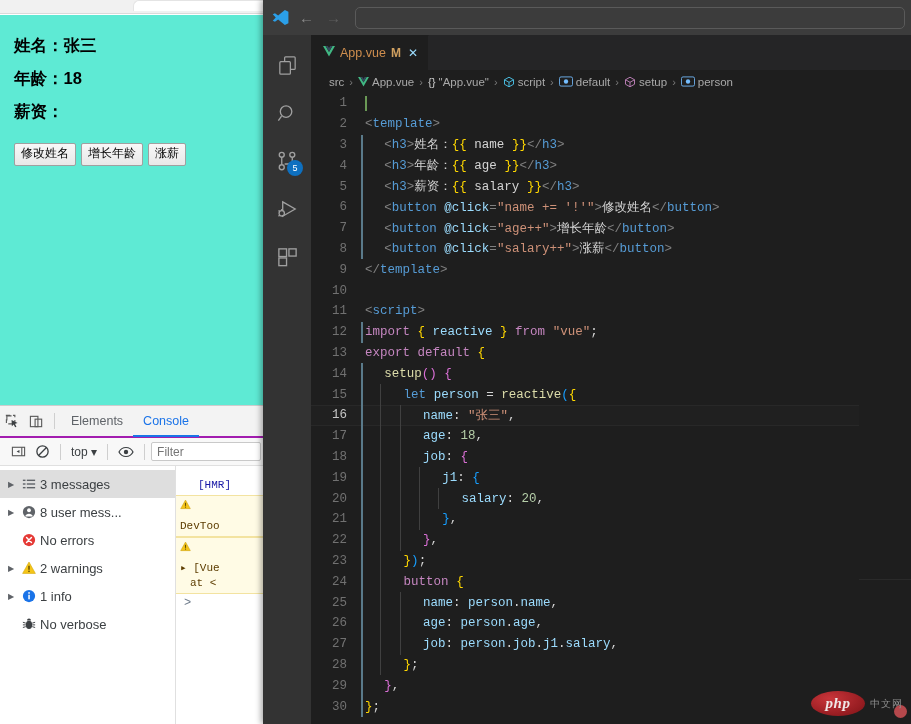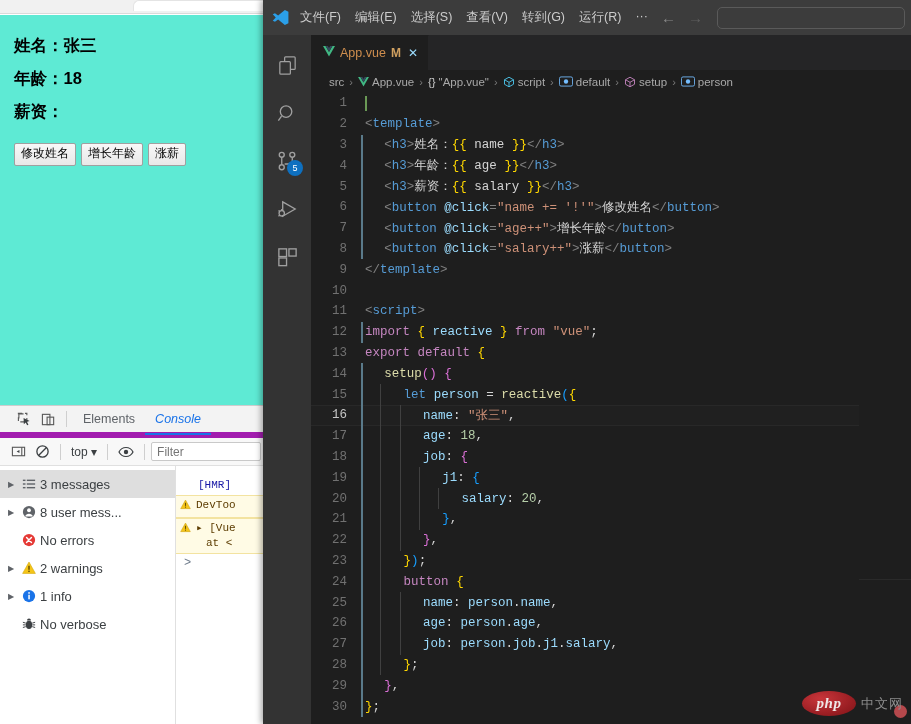--- a/index.html
+++ b/index.html
@@ -49,32 +49,32 @@
   }
 
   
   .devtools {
     position: absolute; left: 0; top: 405px; width: 270px; height: 319px;
     background: #ffffff; border-top: 1px solid #cdcdcd;
     font-family: "Liberation Sans", sans-serif;
   }
   .dt-tabbar {
     position: relative; height: 32px; display: flex; align-items: center;
-    border-bottom: 6px solid #a21caf; background: #f3f3f3; padding-left: 12px;
+    border-bottom: 2px solid #a21caf; background: #f3f3f3; padding-left: 0;
   }
   .dt-icon-btn {
     width: 24px; height: 24px; display: flex; align-items: center;
     justify-content: center; cursor: pointer; color: #5a5a5a;
   }
   .dt-sep { width: 1px; height: 16px; background: #cfcfcf; margin: 0 6px; }
   .dt-tab {
     font-size: 12.5px; color: #5f6368; padding: 0 10px; height: 32px;
     line-height: 32px; cursor: pointer; white-space: nowrap;
   }
-  .dt-tab.active { color: #1a73e8; border-bottom: 2px solid #1a73e8; font-style: italic; }
+  .dt-tab.active { color: #1a73e8; border-bottom: 2px solid #1a73e8; }
 
   .dt-filterbar {
     position: relative; height: 28px; display: flex; align-items: center;
     border-bottom: 1px solid #e0e0e0; background: #f8f8f8; padding-left: 6px;
   }
   .dt-ctx {
     font-size: 12px; color: #3c4043; padding: 0 4px; cursor: pointer;
     white-space: nowrap;
   }
   .dt-filter-input {
@@ -104,21 +104,21 @@
   }
   .dt-console {
     flex: 1; background: #fff; font-family: "Liberation Mono", monospace;
     font-size: 11px; overflow: hidden; position: relative; margin-top: 10px;
   }
   .c-row { padding: 2px 4px 2px 8px; line-height: 15px; white-space: nowrap; }
   .c-hmr { color: #1a1aa6; padding-left: 22px; }
   .c-warn {
     background: #fffbe5; border-top: 1px solid #f3e3a0;
     border-bottom: 1px solid #f3e3a0; color: #5c3c00;
-    display: flex; align-items: flex-start; gap: 4px; padding-left: 4px;
+    display: flex; align-items: flex-start; gap: 4px; padding-left: 4px; flex-direction: column;
   }
   .c-prompt { color: #6e7b8b; padding-left: 8px; font-size: 12px; }
   .warn-tri { flex: 0 0 12px; margin-top: 1px; }
 
   
   .vscode {
     position: absolute; left: 263px; top: 0; width: 648px; height: 724px;
     background: #1e1e1e; color: #cccccc;
     font-family: "Liberation Sans", sans-serif;
     box-shadow: -2px 0 6px rgba(0,0,0,0.35);
@@ -232,21 +232,21 @@
     display: flex; align-items: center; gap: 5px;
   }
   .php-pill {
     width: 54px; height: 25px; border-radius: 50%;
     background: radial-gradient(ellipse at 35% 30%, #c8353a 0%, #9c1f24 60%, #7d1216 100%);
     display: flex; align-items: center; justify-content: center;
     font-family: "Liberation Serif", serif; font-style: italic;
     font-weight: bold; font-size: 15px; color: #efe6e6;
     letter-spacing: 0.5px;
   }
-  .cn-text { color: #8d8d8d; font-size: 13px; letter-spacing: 1px; }
+  .cn-text { color: #8d8d8d; font-size: 10px; letter-spacing: 1px; }
 </style>
 </head>
 <body>
 
 <div id="root">
 
   <div class="browser">
     <div class="browser-chrome-strip">
       <div class="omnibox-edge"></div>
       <div class="chrome-bottom-line"></div>
@@ -428,29 +428,20 @@
   </div>
 
   <div class="vscode">
 
     <div class="vs-titlebar">
       <div class="vs-logo">
         <svg width="19" height="19" viewBox="0 0 24 24">
           <path d="M17.5 2.5 22 4.8v14.4l-4.5 2.3L9 14.5l-4 3L2.2 16 6 12 2.2 8 5 6.5l4 3z" fill="#2b9fe8"></path>
         </svg>
       </div>
-      <div id="vs-menus" style="display:flex">
-          <div class="vs-menu">文件(F)</div>
-          <div class="vs-menu">编辑(E)</div>
-          <div class="vs-menu">选择(S)</div>
-          <div class="vs-menu">查看(V)</div>
-          <div class="vs-menu">转到(G)</div>
-          <div class="vs-menu">运行(R)</div>
-          <div class="vs-menu">···</div>
-        </div>
       <span class="vs-navarrow">←</span>
       <span class="vs-navarrow dim">→</span>
       <div class="vs-cmdbar"></div>
     </div>
 
     <div class="vs-main">
 
       <div class="vs-activitybar">
         <div class="act-item">
           <svg width="23" height="23" viewBox="0 0 24 24" fill="none" stroke="#a0a0a0" stroke-width="1.3">

